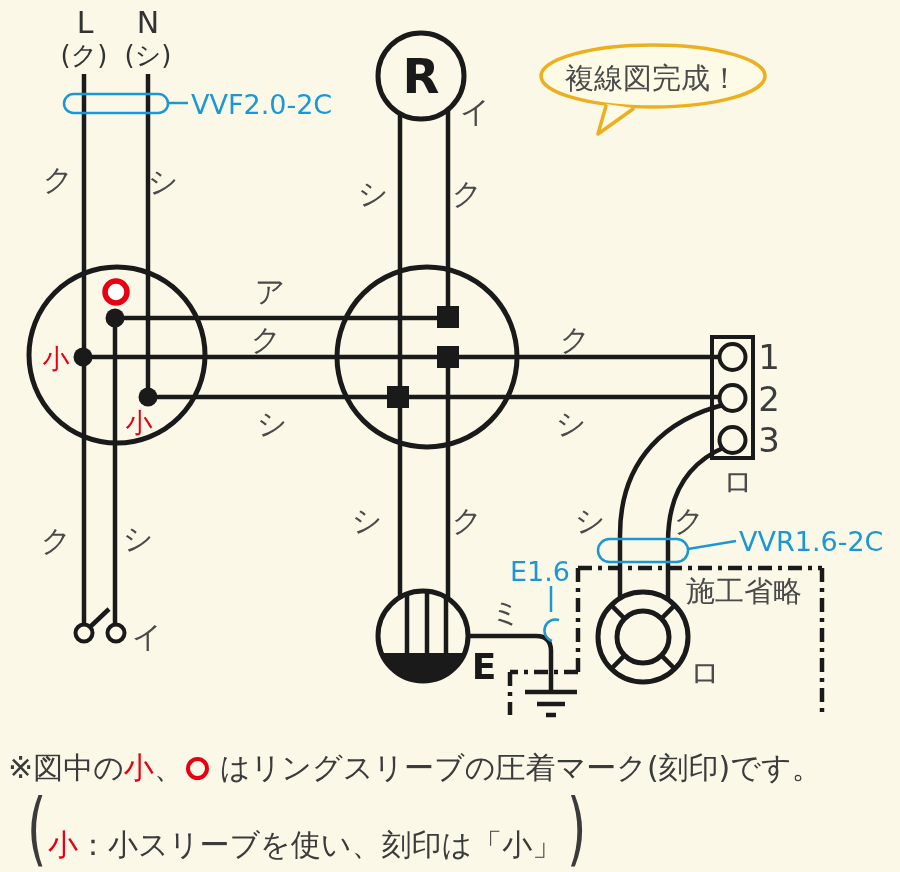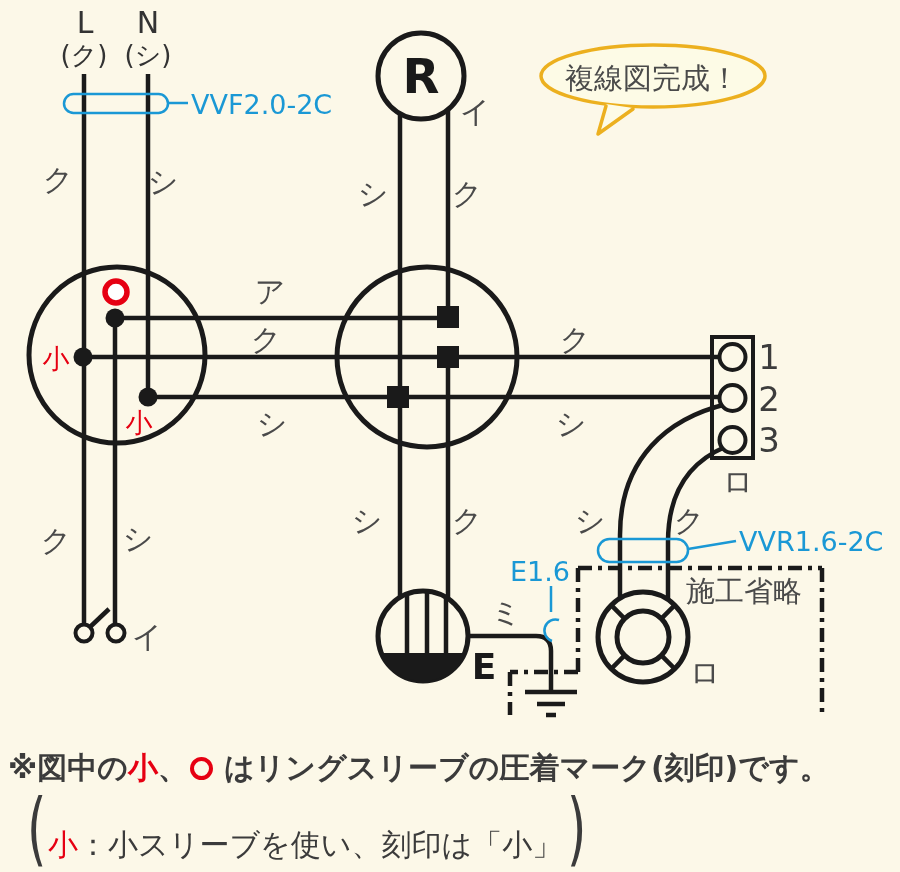--- a/index.html
+++ b/index.html
@@ -23,21 +23,21 @@
   .hdr{fill:#333333;font-size:30px;}
   .hdr2{fill:#333333;font-size:26px;}
   .num{font-size:34px;fill:#3c3c3c;}
   .redtxt{fill:#e60012;font-size:27px;}
   .dev-letter{fill:#1a1a1a;font-weight:bold;}
   .bubble-fill{fill:#fdfbe6;}
   .bubble-line{stroke:#ecb01f;stroke-width:3.5;fill:none;stroke-linecap:round;stroke-linejoin:round;}
 
   
   .note{position:absolute;left:8px;top:748px;font-size:30px;color:#3b3b3b;}
-  .nline1{line-height:40px;white-space:nowrap;font-weight:bold;}
+  .nline1{line-height:40px;white-space:nowrap;}
   .nrows{display:flex;align-items:center;margin-left:14px;margin-top:2px;}
   .ncol .nline{line-height:40px;white-space:nowrap;margin-top:31px;}
   .bigparen{display:inline-block;font-size:80px;line-height:78px;color:#3b3b3b;
     transform:scaleX(0.62);width:26px;text-align:center;}
   .ring{display:inline-block;box-sizing:border-box;width:23px;height:23px;
     border:4.5px solid #e60012;border-radius:50%;vertical-align:-2px;margin:0 2px;}
   .ring.black{border-color:#111111;width:25px;height:25px;border-width:5px;vertical-align:-3px;}
   .red{color:#e60012;}
   .gap{display:inline-block;width:9px;}
 </style>

